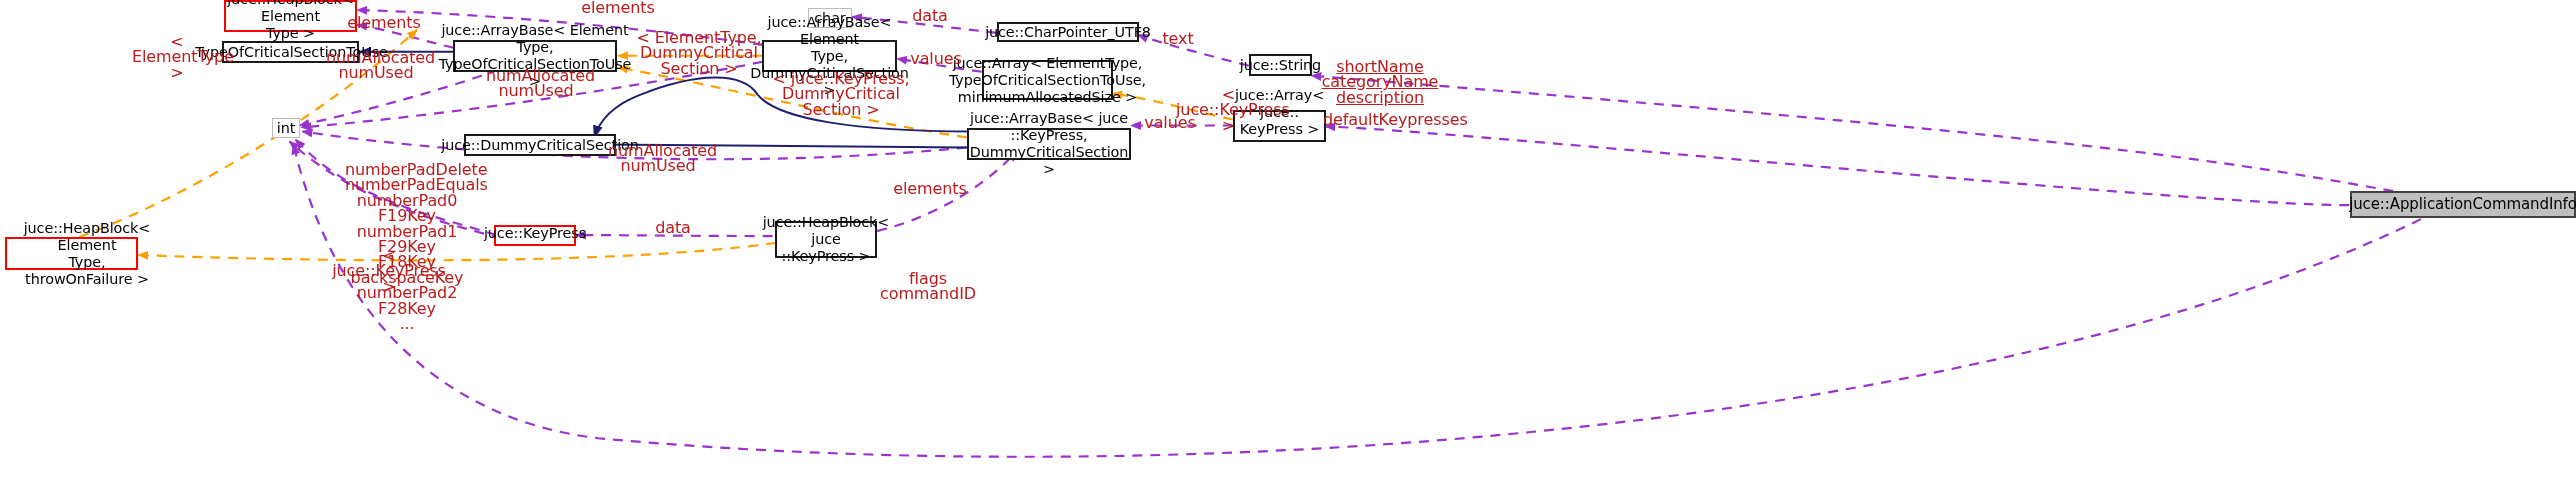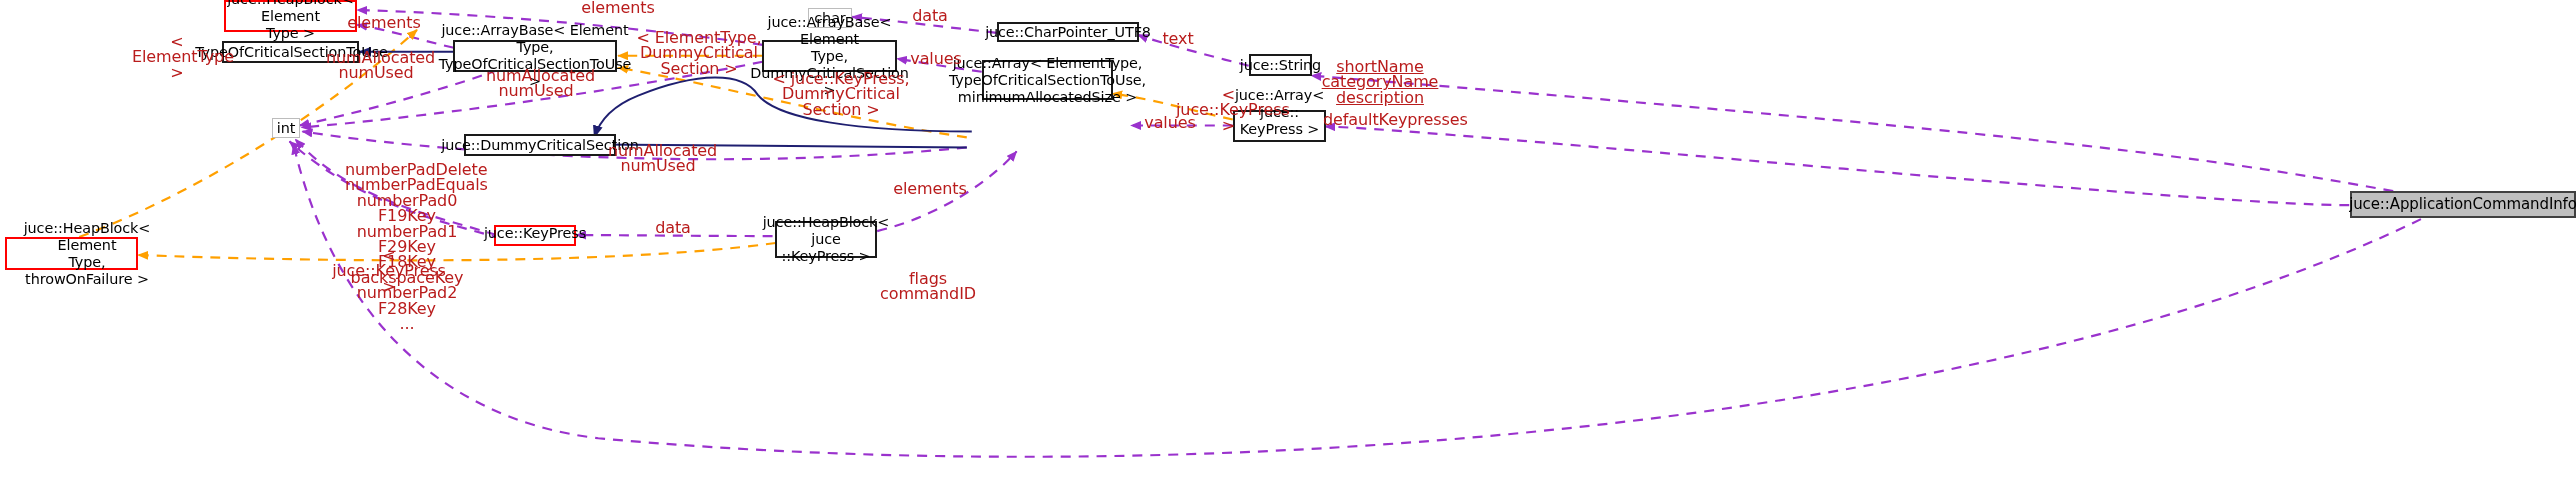--- a/index.html
+++ b/index.html
@@ -199,20 +199,24 @@
   <div class="node thick" style="left:982px;top:60px;width:131px;height:40px;">
     <span>juce::Array&lt; ElementType,
 TypeOfCriticalSectionToUse,
 minimumAllocatedSize &gt;</span>
   </div>
 
   <div class="node thick" style="left:1249px;top:54px;width:63px;height:22px;">
     <span>juce::String</span>
   </div>
 
+  <div class="node thick" style="left:967px;top:128px;width:164px;height:32px;">
+    <span>juce::ArrayBase&lt; juce
+::KeyPress, DummyCriticalSection &gt;</span>
+  </div>
 
   <div class="node thick" style="left:1233px;top:110px;width:93px;height:32px;align-items:flex-end;">
     <span>juce::Array&lt; juce::
 KeyPress &gt;</span>
   </div>
 
   <div class="node current" style="left:2350px;top:191px;width:226px;height:27px;">
     <span>juce::ApplicationCommandInfo</span>
   </div>
 

